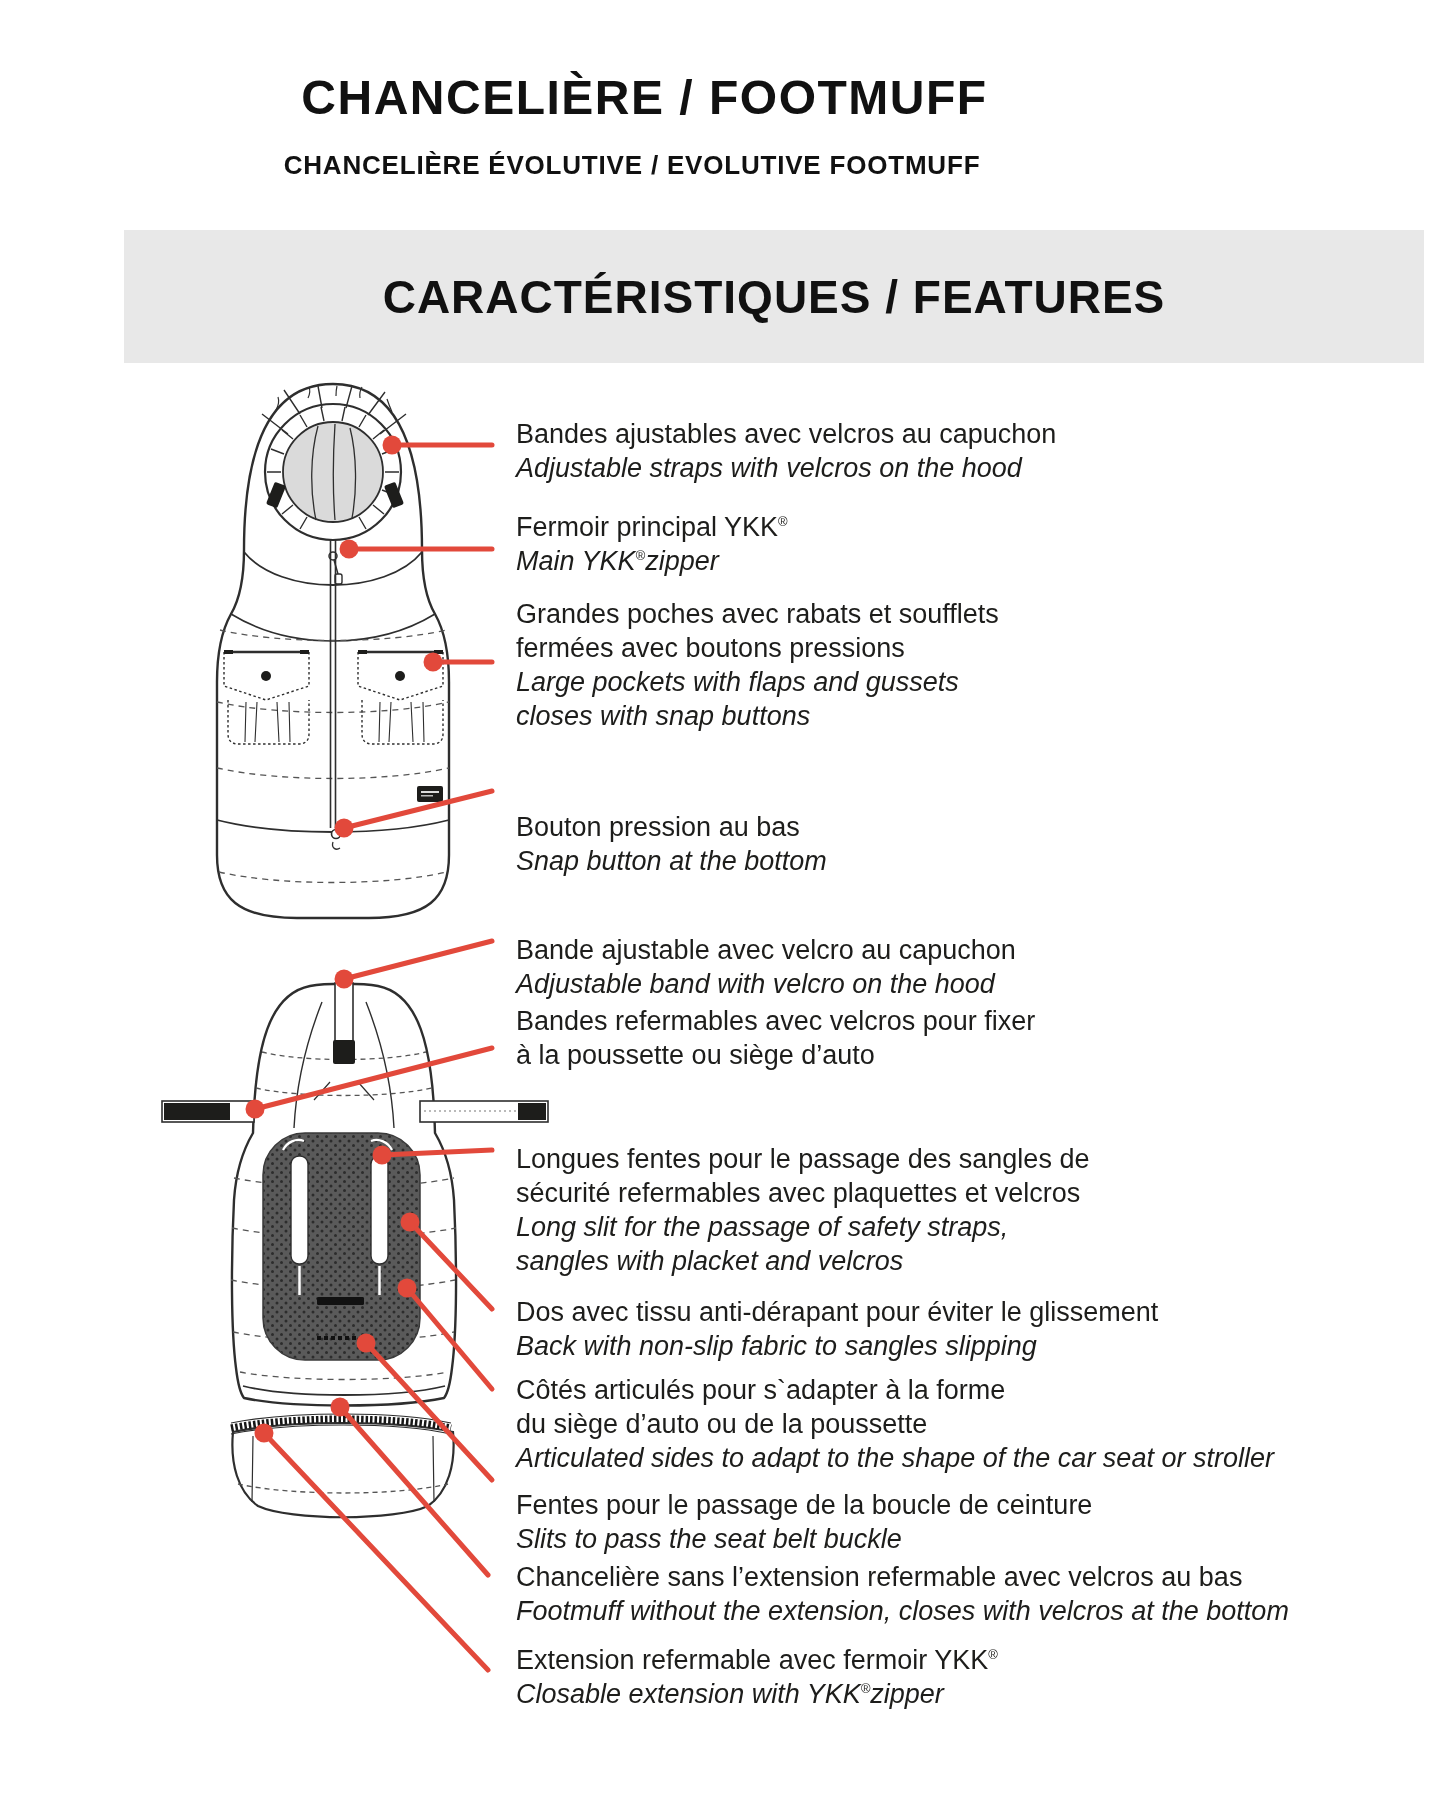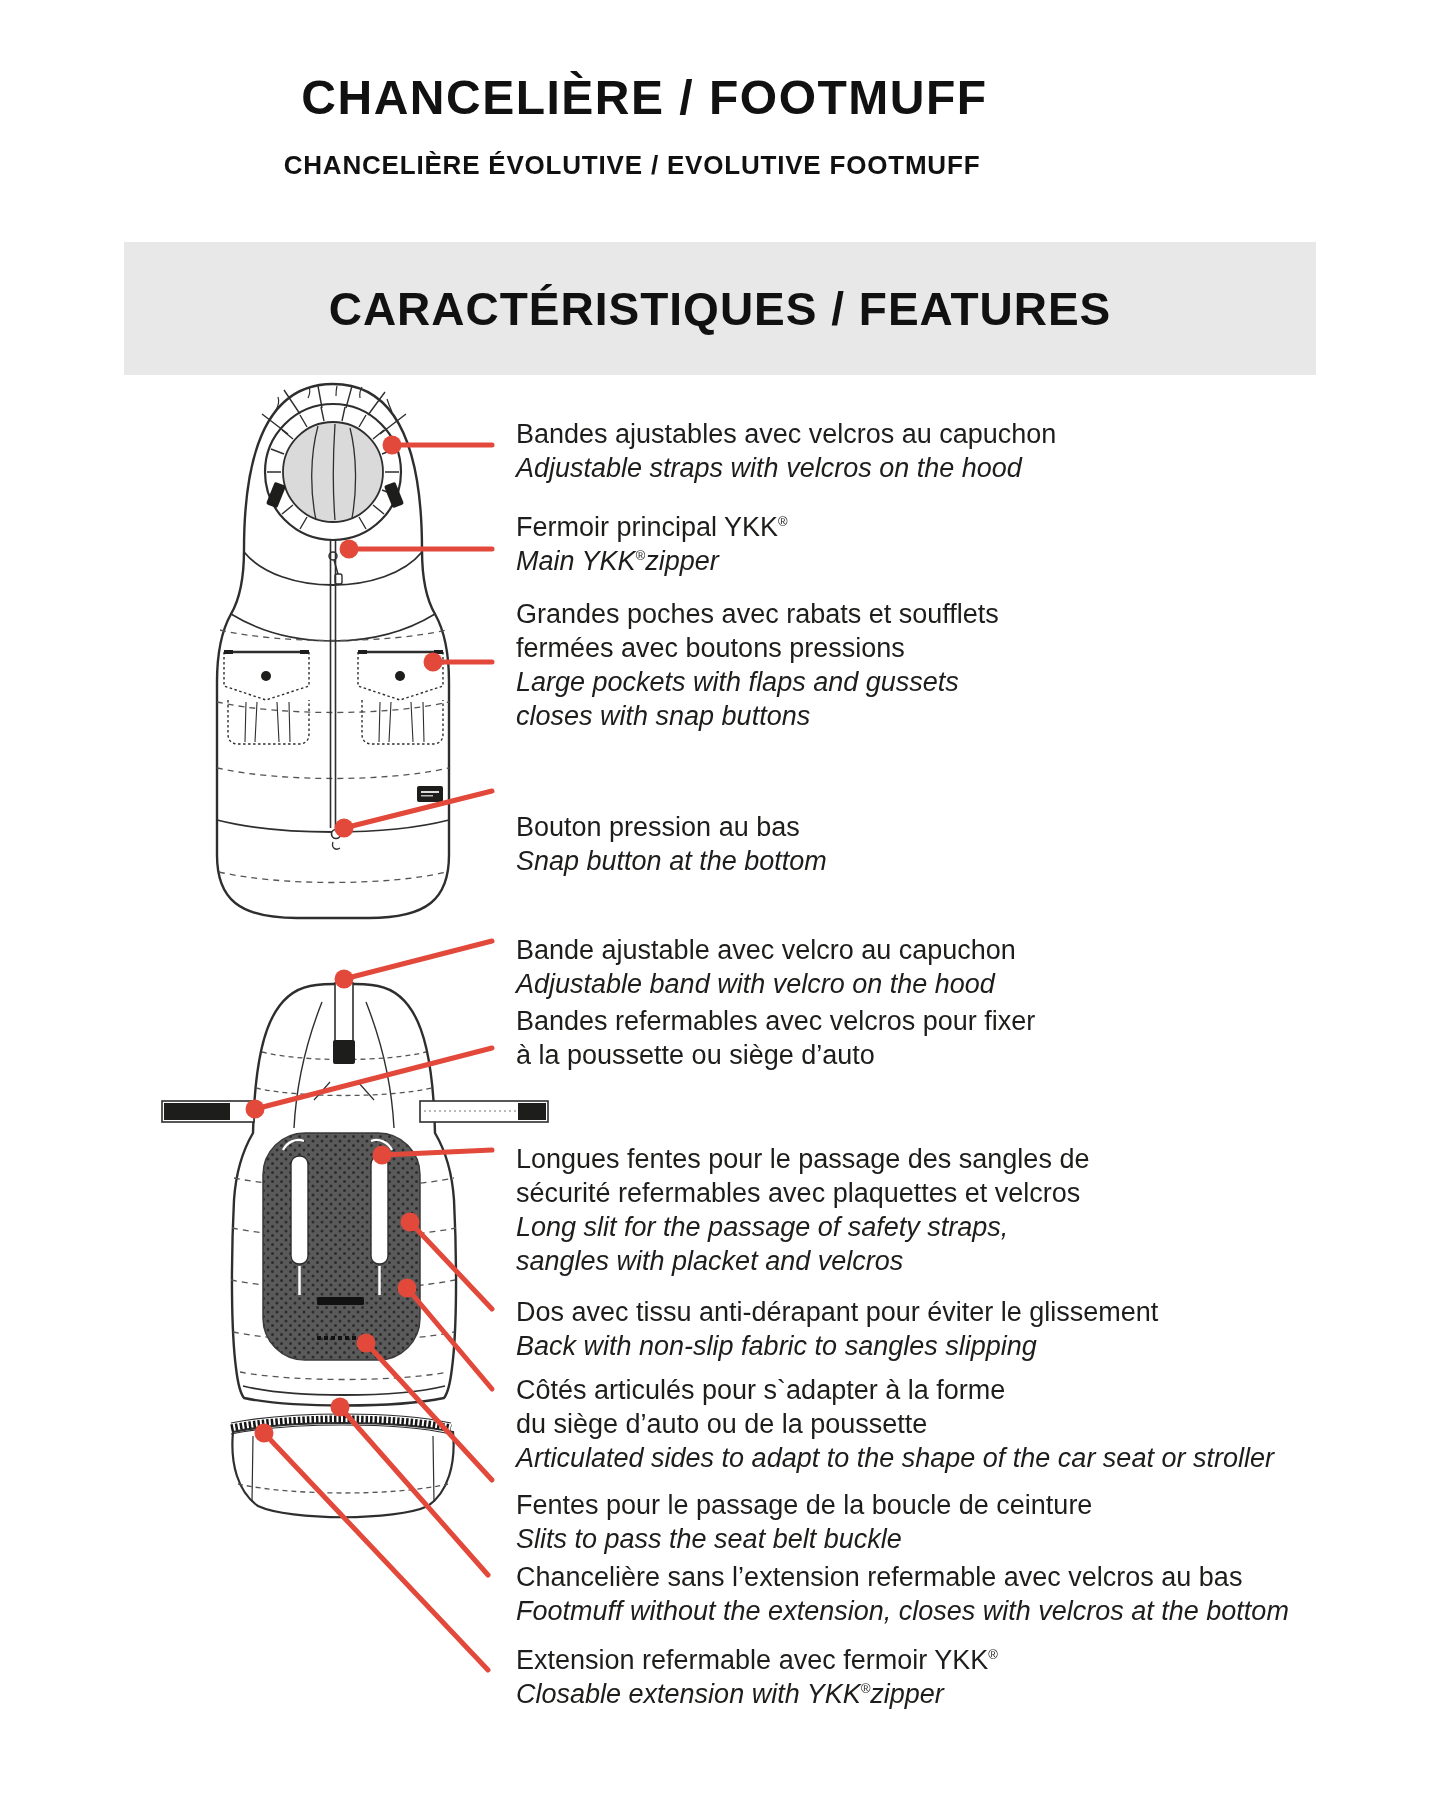--- a/index.html
+++ b/index.html
@@ -9,22 +9,22 @@
   }
   .title{
     position:absolute;top:70px;left:0;width:1265px;text-align:center;
     font-size:48px;font-weight:700;letter-spacing:1.5px;color:#111;margin-left:12px;
   }
   .subtitle{
     position:absolute;top:150px;left:0;width:1264px;text-align:center;
     font-size:26px;font-weight:700;letter-spacing:0.8px;color:#111;
   }
   .banner{
-    position:absolute;left:124px;top:230px;width:1192px;height:133px;
-    background:#e8e8e8;display:flex;align-items:center;justify-content:center;margin-top:12px;
+    position:absolute;left:124px;top:230px;width:1300px;height:133px;
+    background:#e8e8e8;display:flex;align-items:center;justify-content:center;
   }
   .banner-heading{
     font-size:46px;font-weight:700;letter-spacing:1px;color:#111;
   }
   #figure-layer{position:absolute;left:0;top:0;width:1440px;height:1800px;}
   #annotations{position:absolute;left:8px;top:0;width:1440px;height:1800px;}
   .ann{position:absolute;left:508px;white-space:nowrap;}
   .ann .fr{font-size:27px;line-height:34px;font-weight:400;color:#1d1d1b;}
   .ann .en{font-size:27px;line-height:34px;font-style:italic;color:#1d1d1b;}
   .ann sup{font-size:13px;line-height:0;vertical-align:super;}

